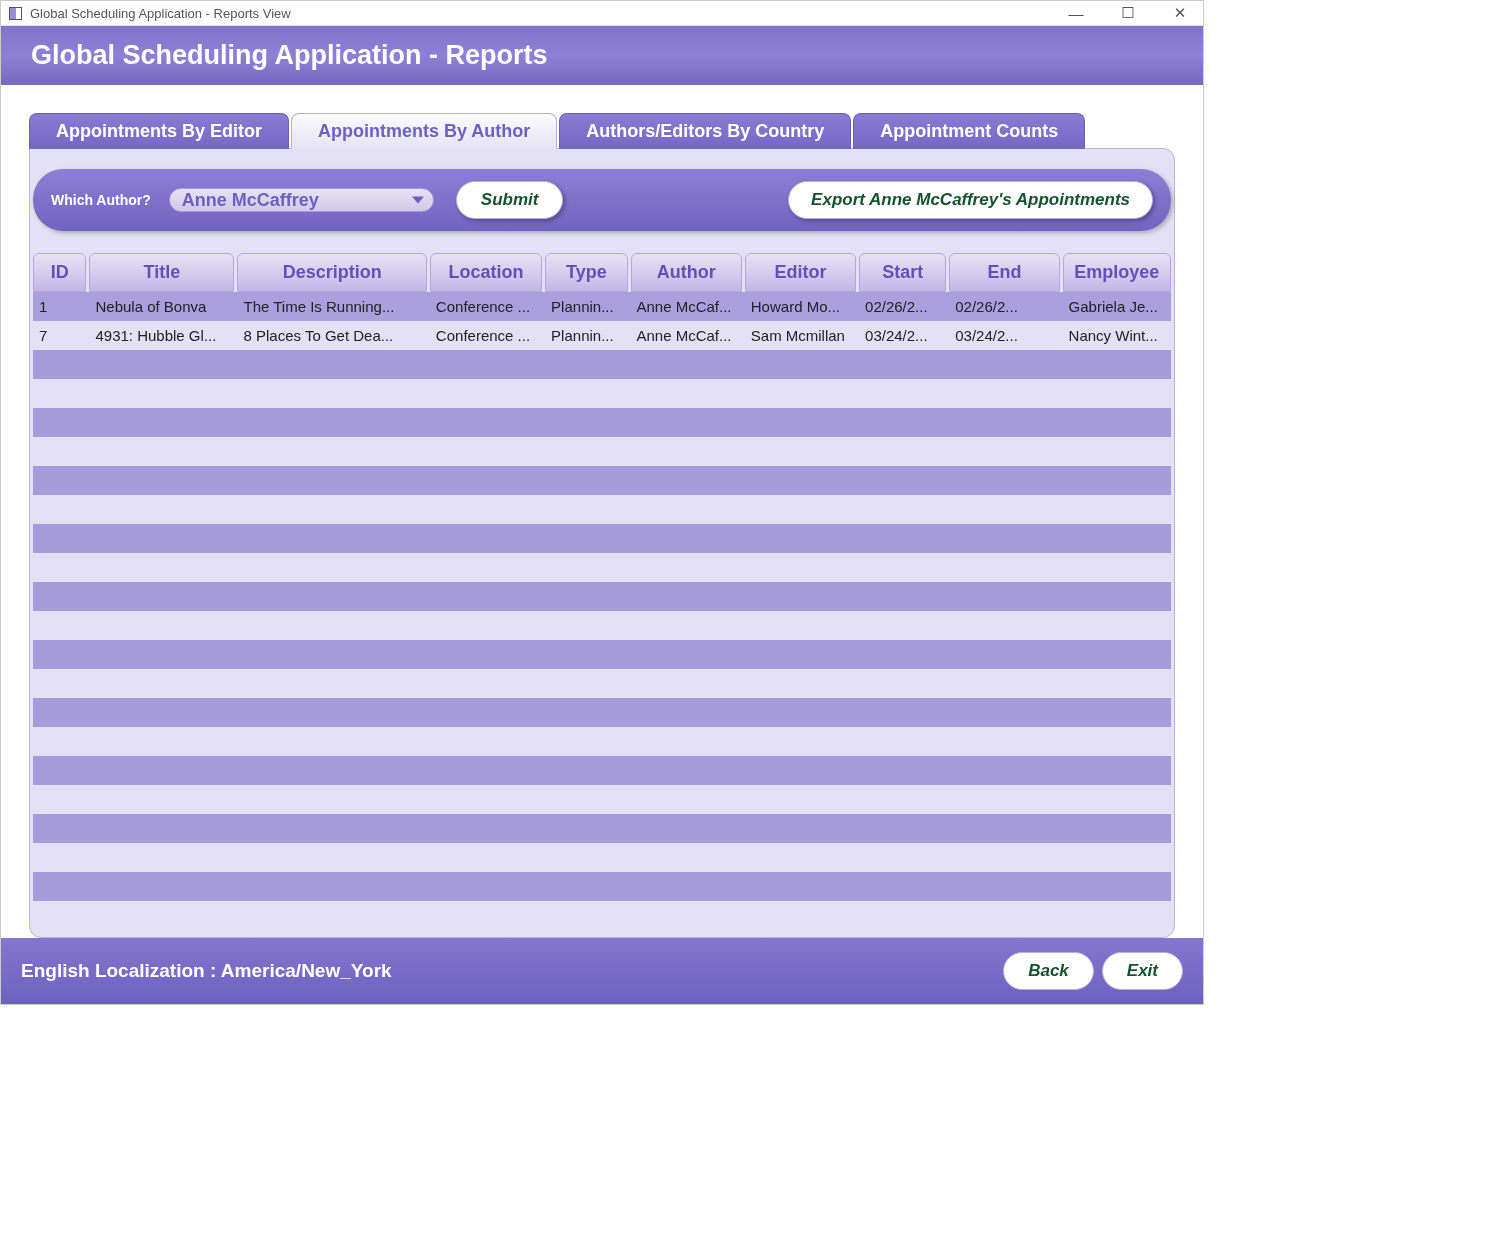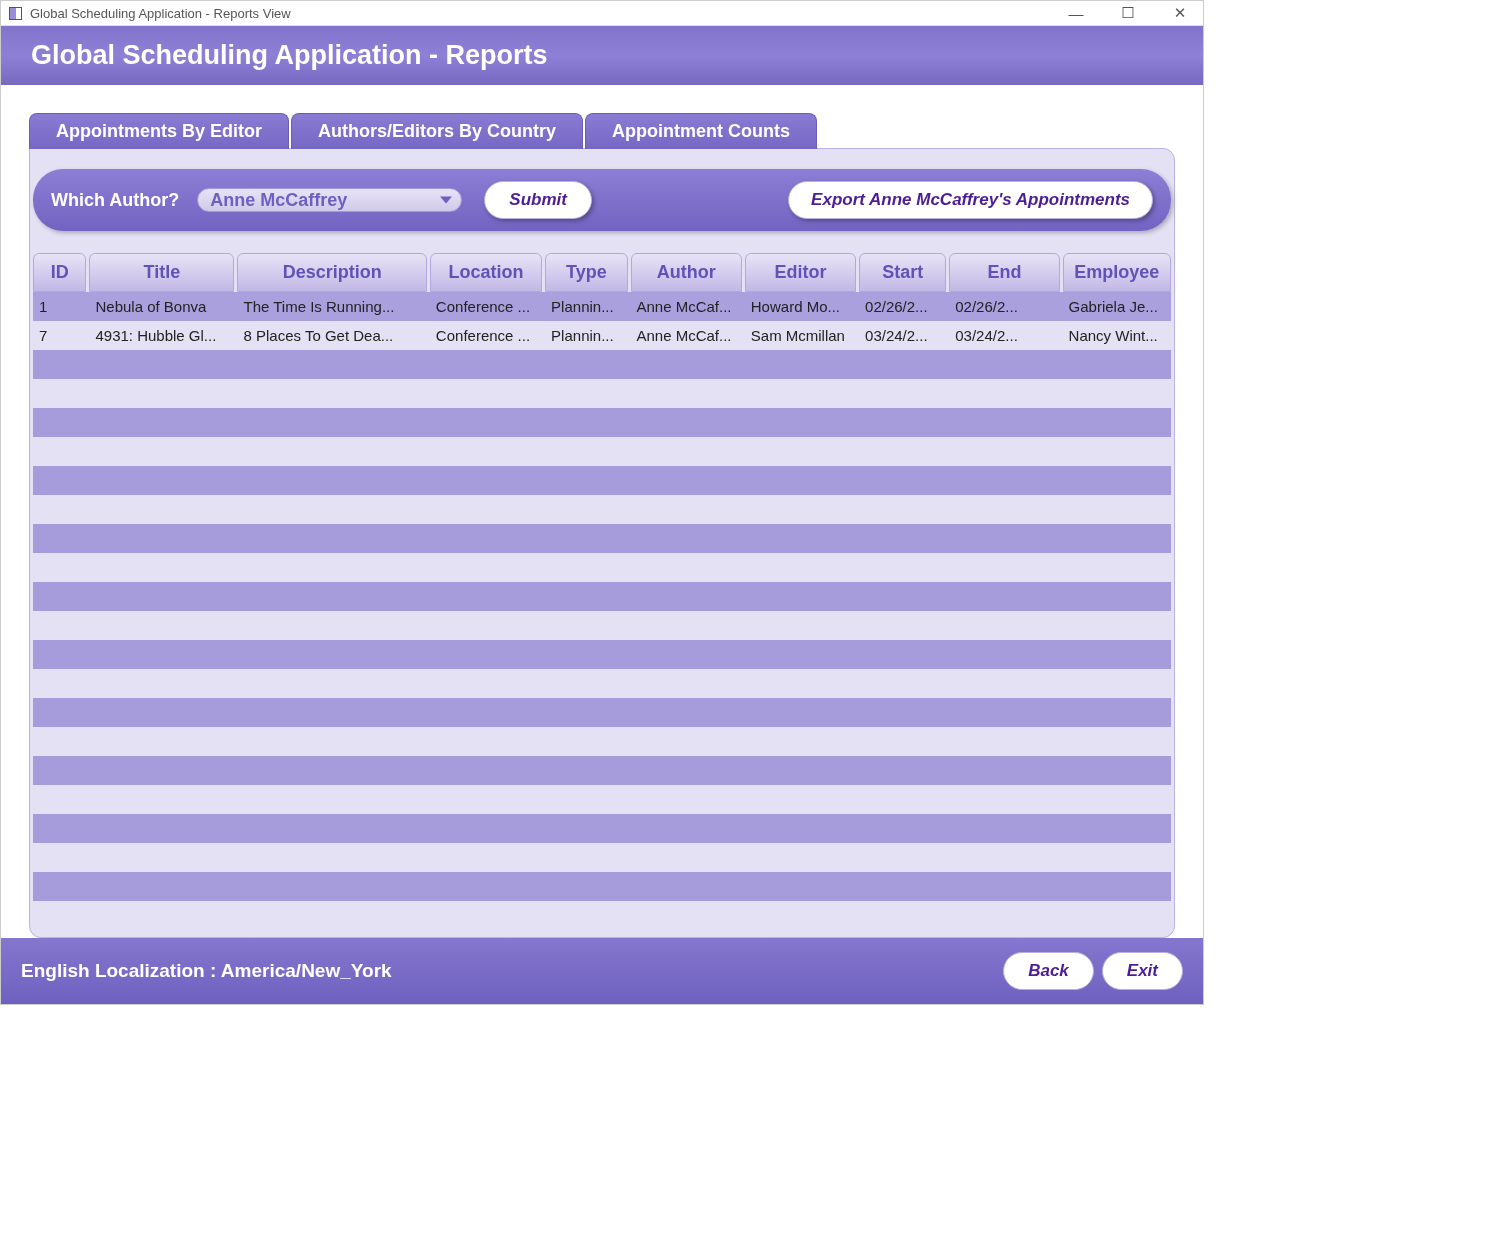--- a/index.html
+++ b/index.html
@@ -103,21 +103,21 @@
       margin: 20px 3px 0 3px;
       background: linear-gradient(to bottom, #8d7fd6, #7163c0);
       border-radius: 30px;
       padding: 12px 18px;
       display: flex;
       align-items: center;
       box-shadow: 2px 2px 4px rgba(0,0,0,0.25);
     }
     .filterbar-label {
       color: #fff;
-      font-size: 18px;
+      font-size: 14px;
       font-weight: bold;
       margin-right: 18px;
     }
     .select-wrap {
       position: relative;
       width: 265px;
       margin-right: 22px;
     }
     .select {
       width: 100%;
@@ -144,21 +144,21 @@
       border-top: 7px solid #6e60c1;
     }
     .btn {
       background: #fff;
       border: 1px solid #b9afde;
       border-radius: 20px;
       padding: 8px 24px;
       font-size: 17px;
       font-weight: bold;
       font-style: italic;
-      color: #4c1d95;
+      color: #14532d;
       cursor: pointer;
       box-shadow: 2px 2px 4px rgba(0,0,0,0.3);
     }
     .filterbar .spacer { flex: 1; }
     .btn-export {
       padding: 8px 22px;
     }
     .table-wrap {
       margin: 22px 3px 0 3px;
     }
@@ -235,20 +235,21 @@
     </div>
   </div>
 
   <div class="header">
     <h1>Global Scheduling Application - Reports</h1>
   </div>
 
   <div class="content">
     <div class="tabs" id="tabs">
         <div class="tab">Appointments By Editor</div>
+        <div class="tab active">Appointments By Author</div>
         <div class="tab">Authors/Editors By Country</div>
         <div class="tab">Appointment Counts</div>
       </div>
     <div class="panel">
       <div class="filterbar">
         <span class="filterbar-label">Which Author?</span>
         <div class="select-wrap">
           <div class="select">Anne McCaffrey</div>
           <span class="select-caret"></span>
         </div>

